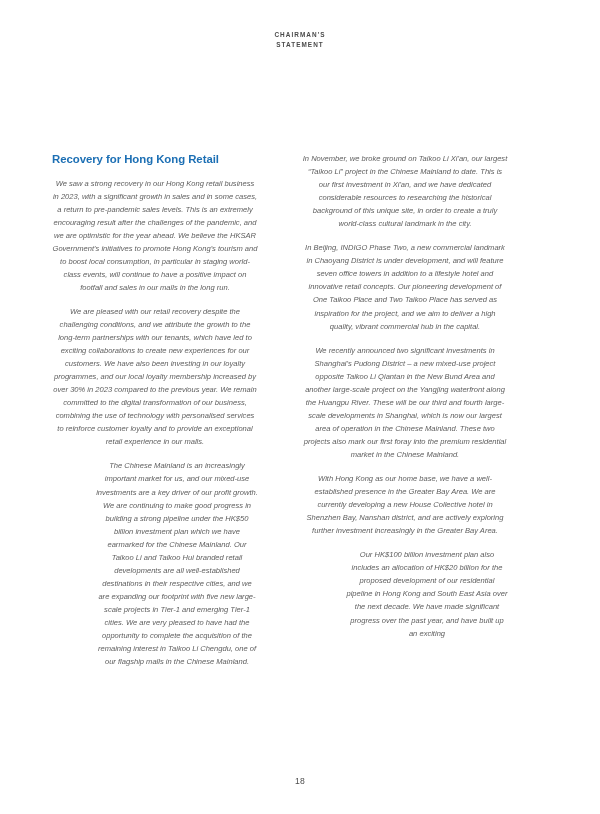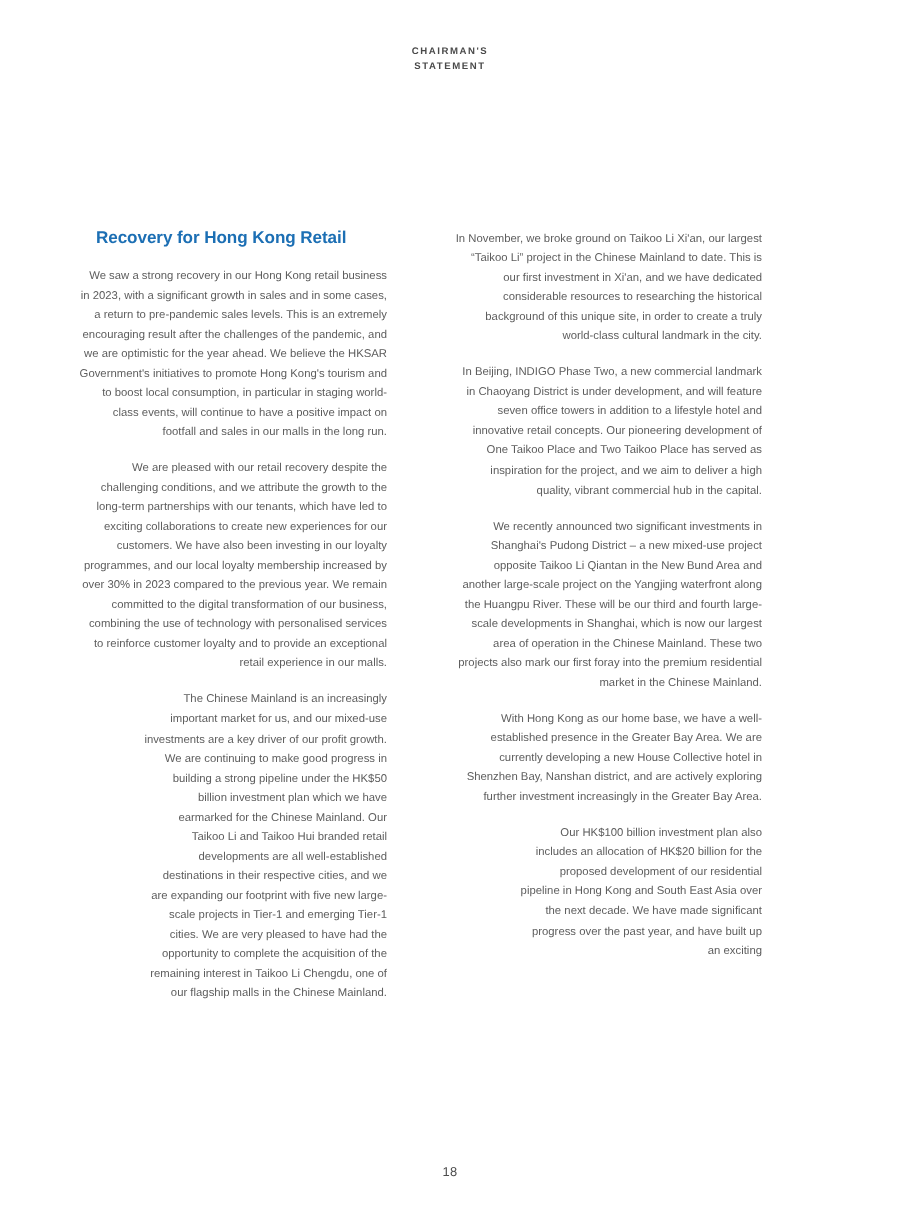--- a/index.html
+++ b/index.html
@@ -48,37 +48,38 @@
     right: 52px;
     display: flex;
     gap: 44px;
   }
   .col {
     width: 206px;
     flex: 0 0 206px;
   }
 
   h2.section-heading {
-    margin: 0 0 9px 12px;
+    margin: 0 0 9px 0;
     font-size: 11.4px;
     line-height: 15.5px;
     font-weight: 700;
     color: #1c6fb4;
     letter-spacing: -0.05px;
   }
   h2.section-heading.spaced-top {
     margin-top: 22px;
   }
   .col p.body-text {
     margin: 0 0 11px 0;
     font-size: 7.55px;
     line-height: 13.05px;
     color: #5d5d5d;
     letter-spacing: 0.005px;
-    text-align: right;
+    text-align: center;
+    font-style: italic;
   }
   .col p.body-text:last-child {
     margin-bottom: 0;
     margin-left: 44px;
   }
 
   
   .folio {
     position: absolute;
     bottom: 28px;

